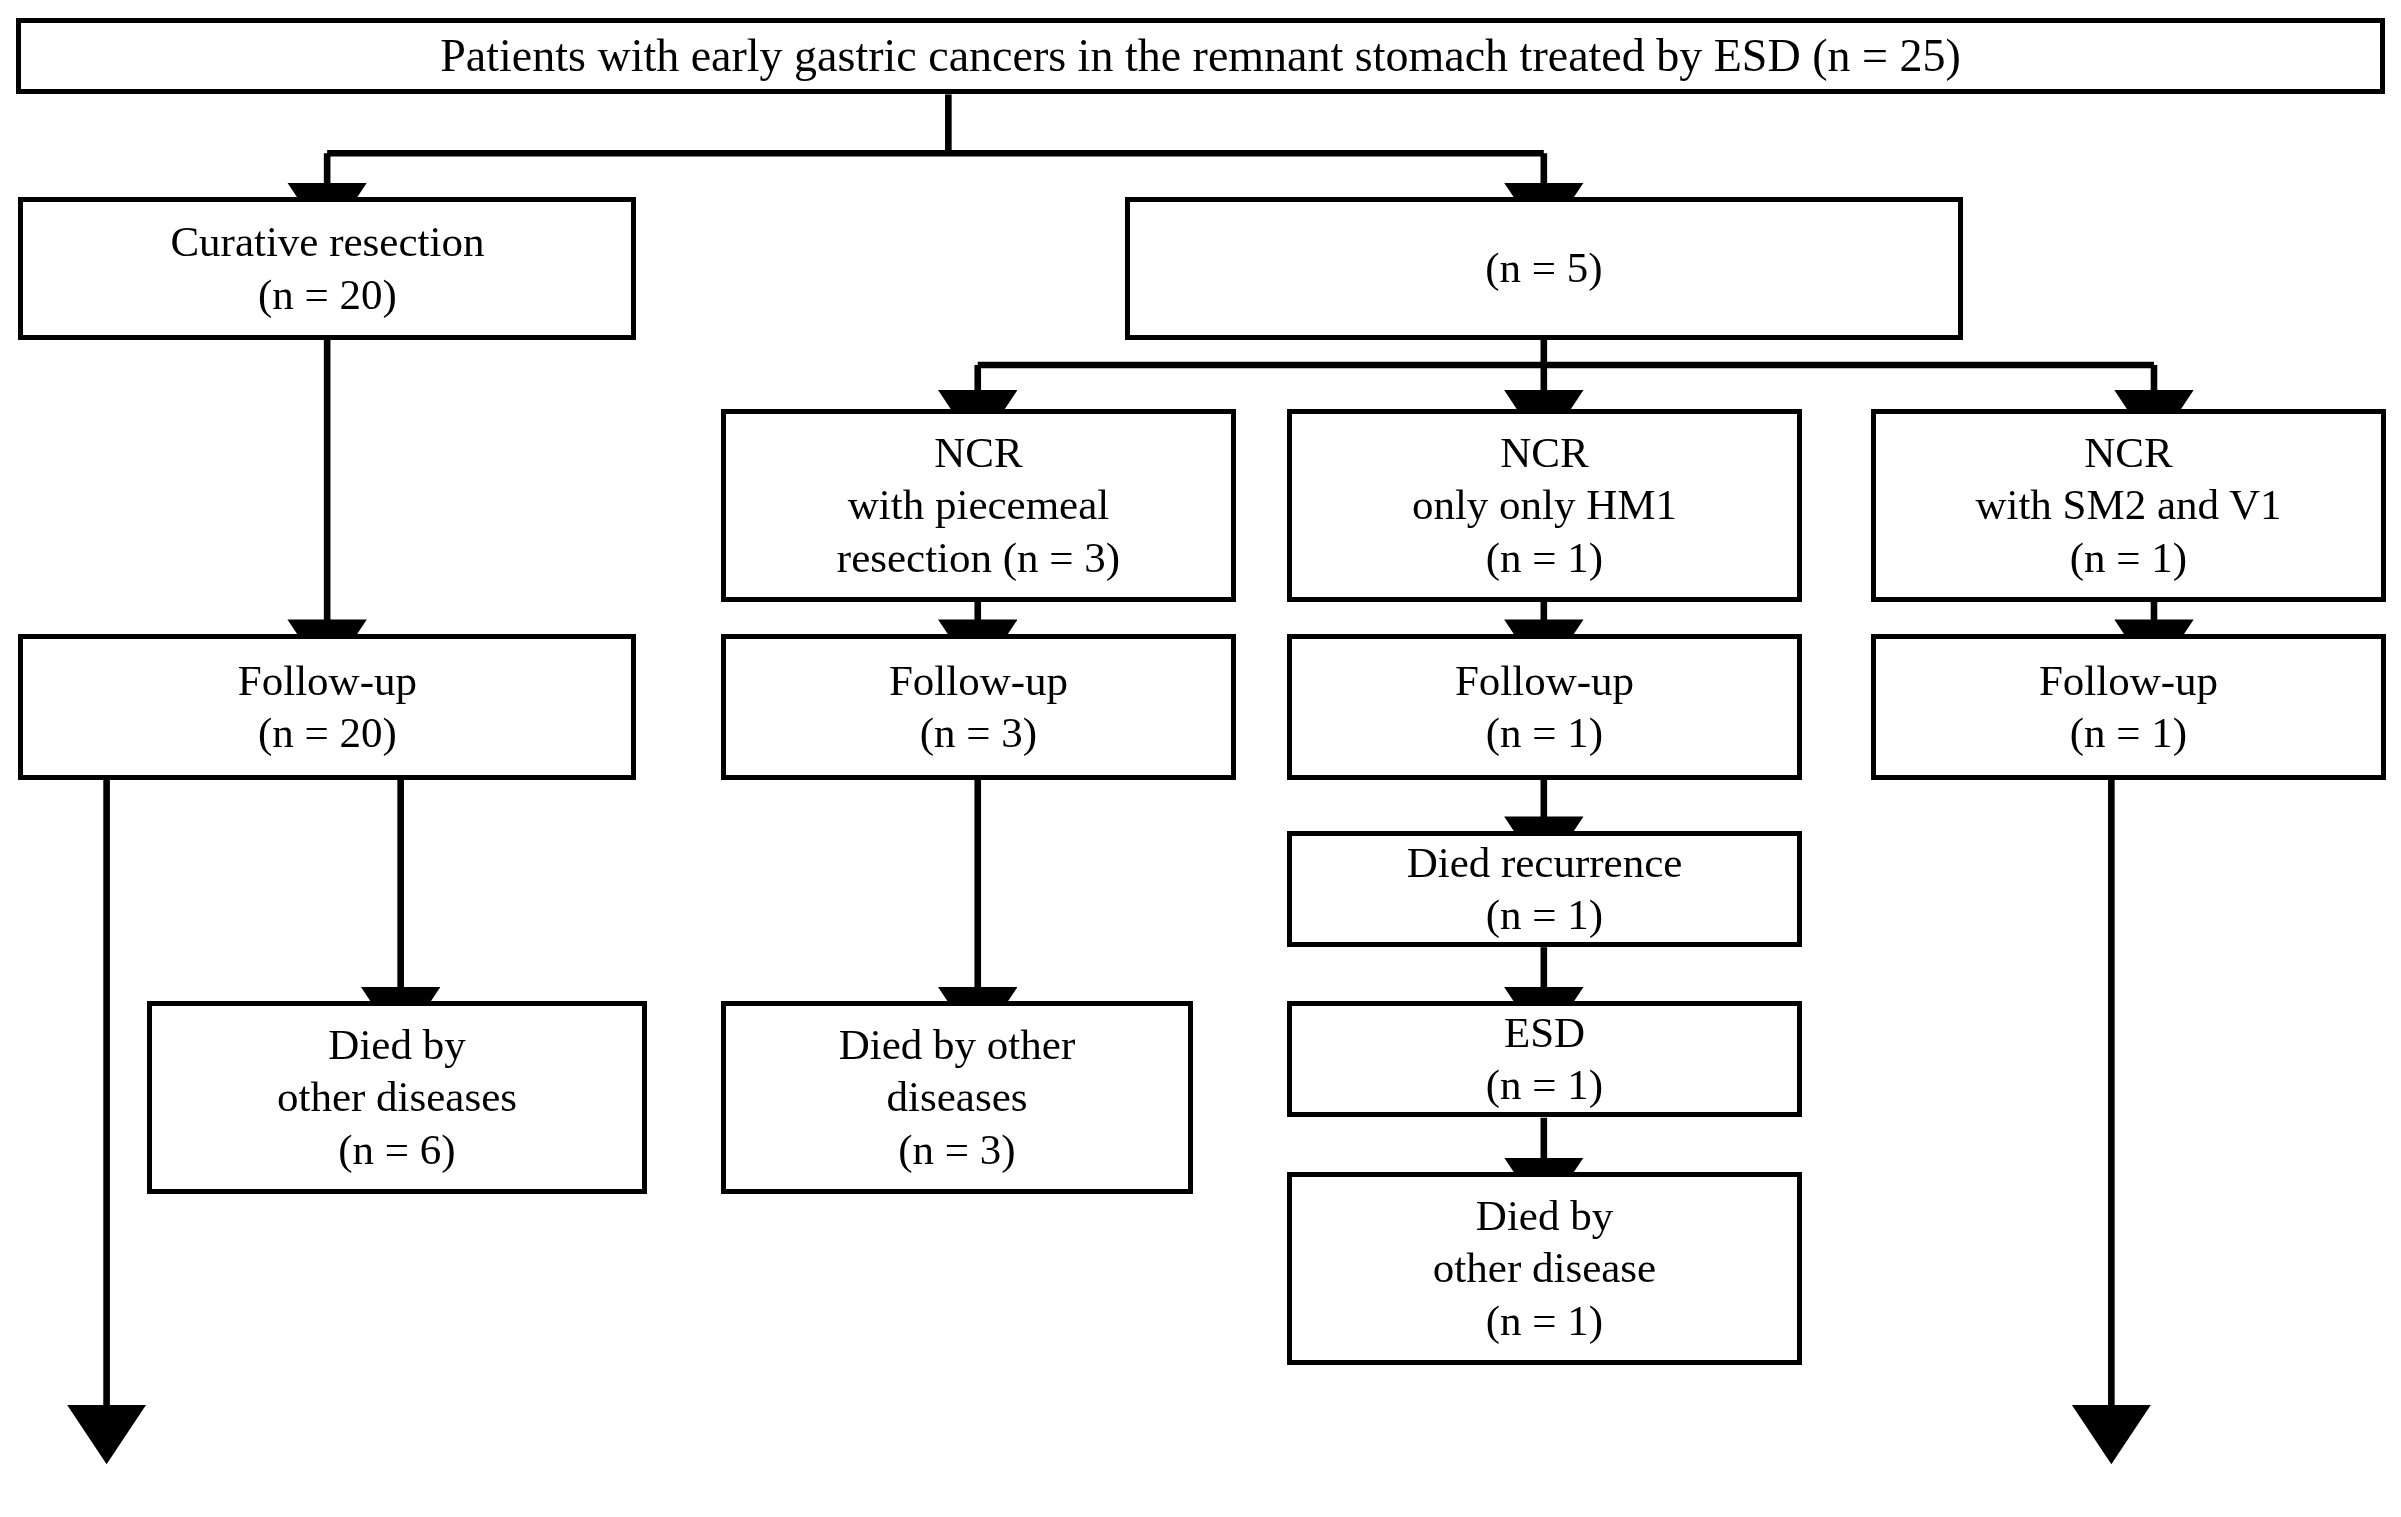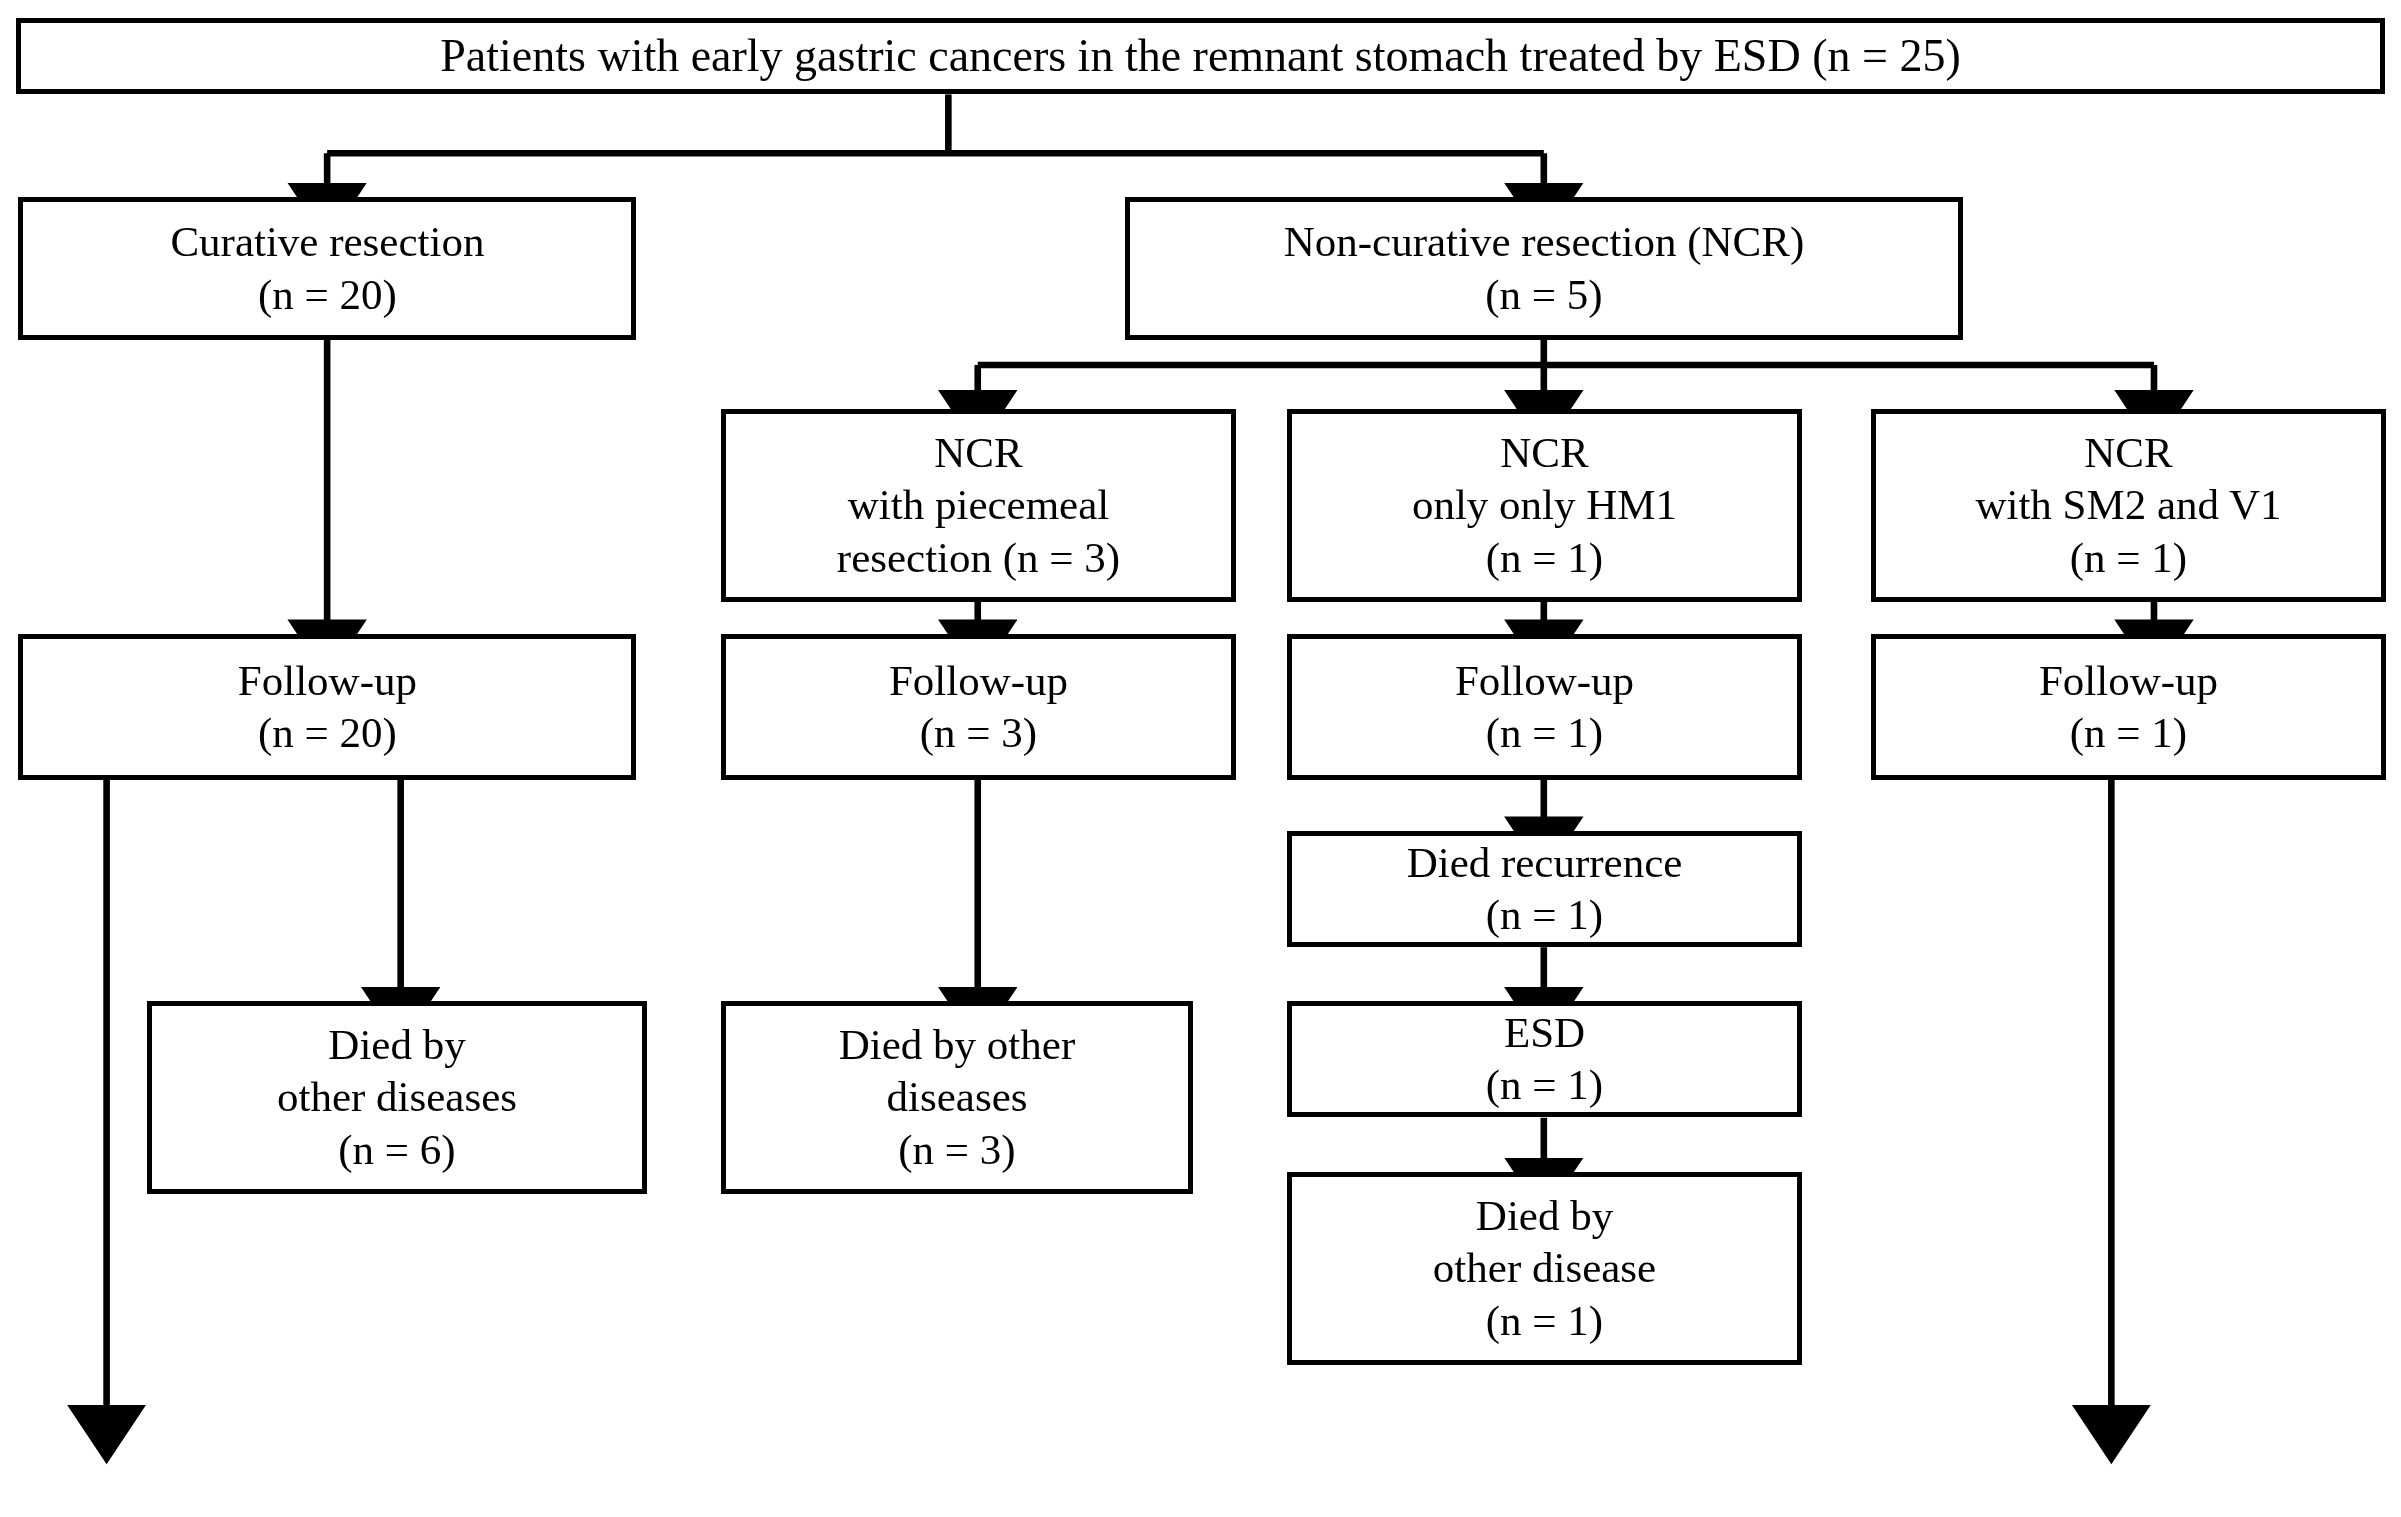--- a/index.html
+++ b/index.html
@@ -70,21 +70,20 @@
   <div class="node t-lg" style="left:16px;top:17.6px;width:2369px;height:76px;">
     <span class="ln">Patients with early gastric cancers in the remnant stomach treated by ESD (n = 25)</span>
   </div>
 
   <div class="node t-md" style="left:18.4px;top:197px;width:618px;height:143px;">
     <span class="ln">Curative resection</span>
     <span class="ln">(n = 20)</span>
   </div>
 
   <div class="node t-md" style="left:1125px;top:197px;width:838px;height:143px;">
-    <span class="ln">Non-curative resection (NCR)</span>
     <span class="ln">(n = 5)</span>
   </div>
 
   <div class="node t-md" style="left:721px;top:409px;width:515px;height:193px;">
     <span class="ln">NCR</span>
     <span class="ln">with piecemeal</span>
     <span class="ln">resection (n = 3)</span>
   </div>
 
   <div class="node t-md" style="left:1287px;top:409px;width:515px;height:193px;">

